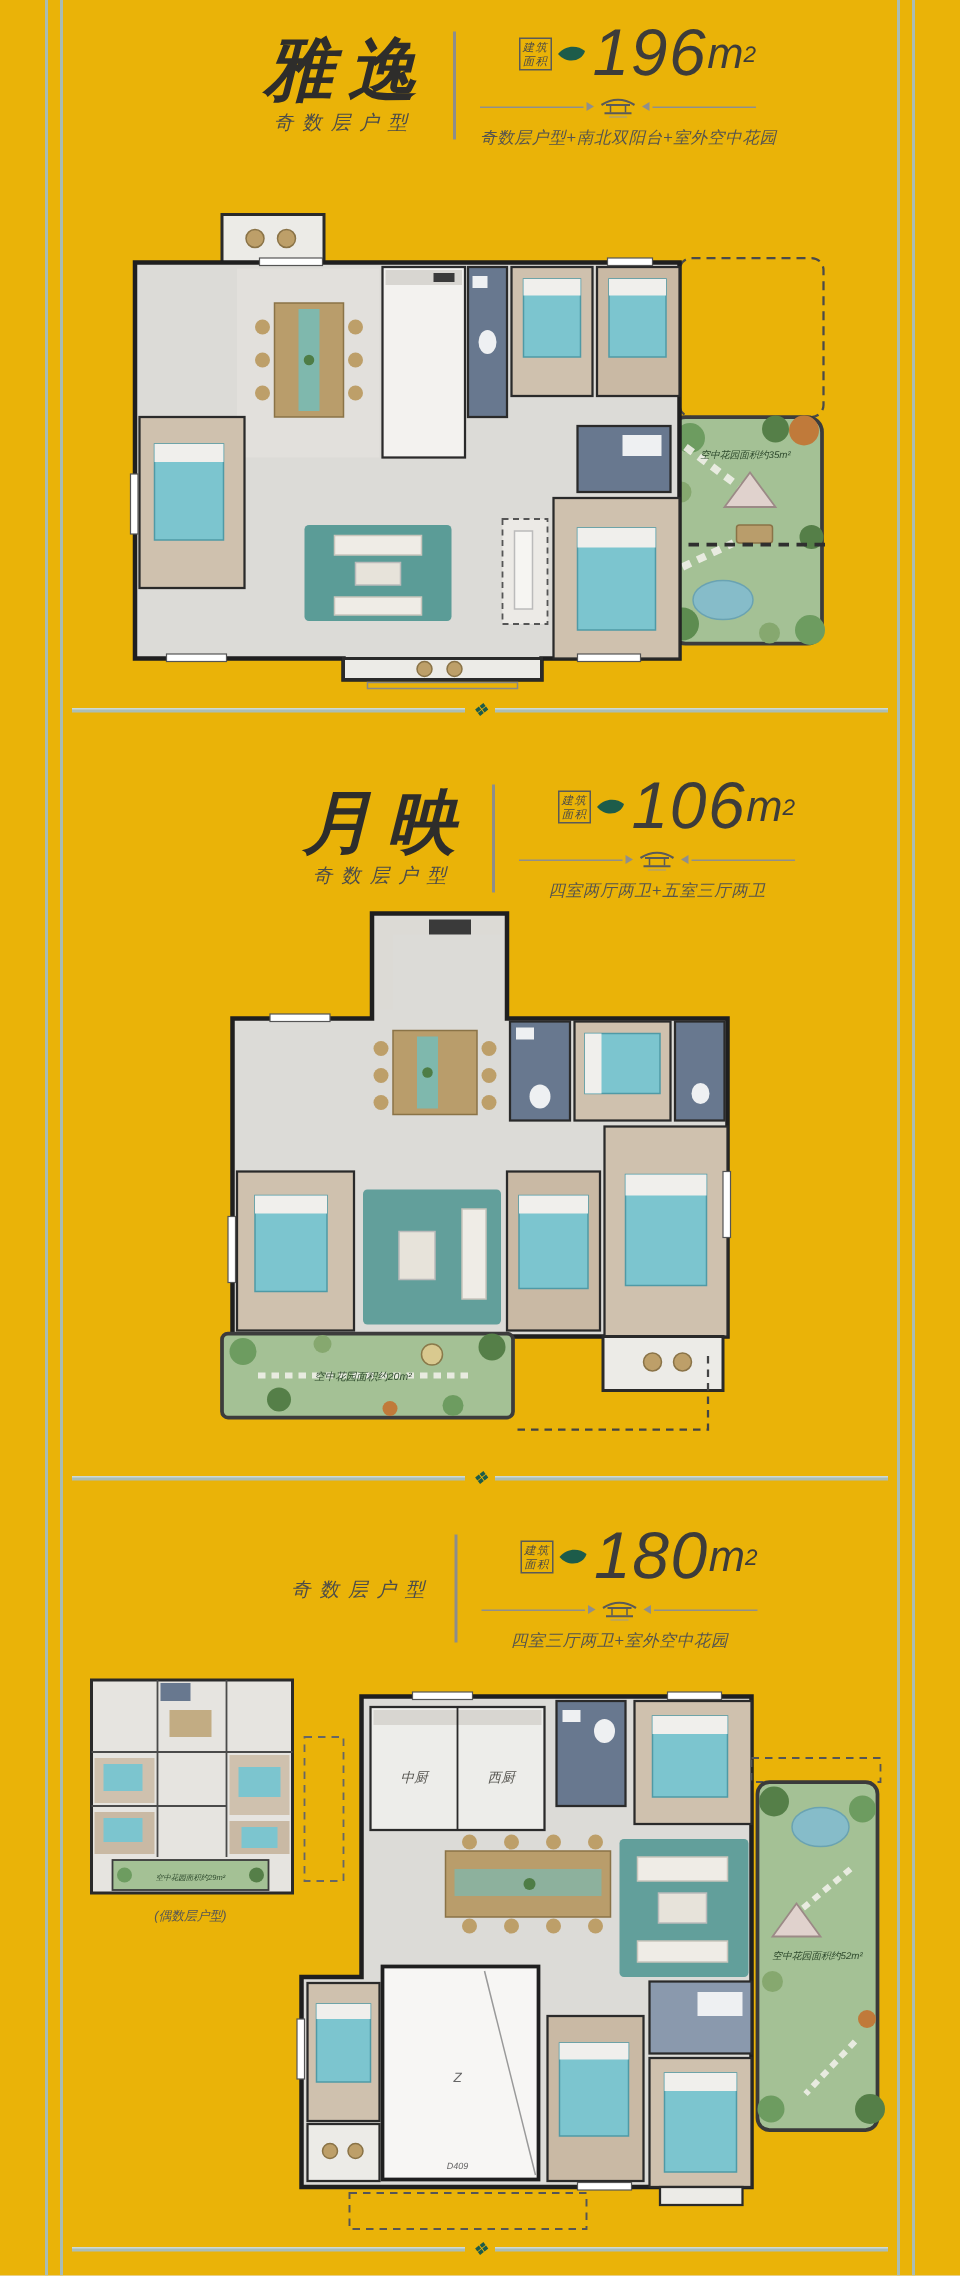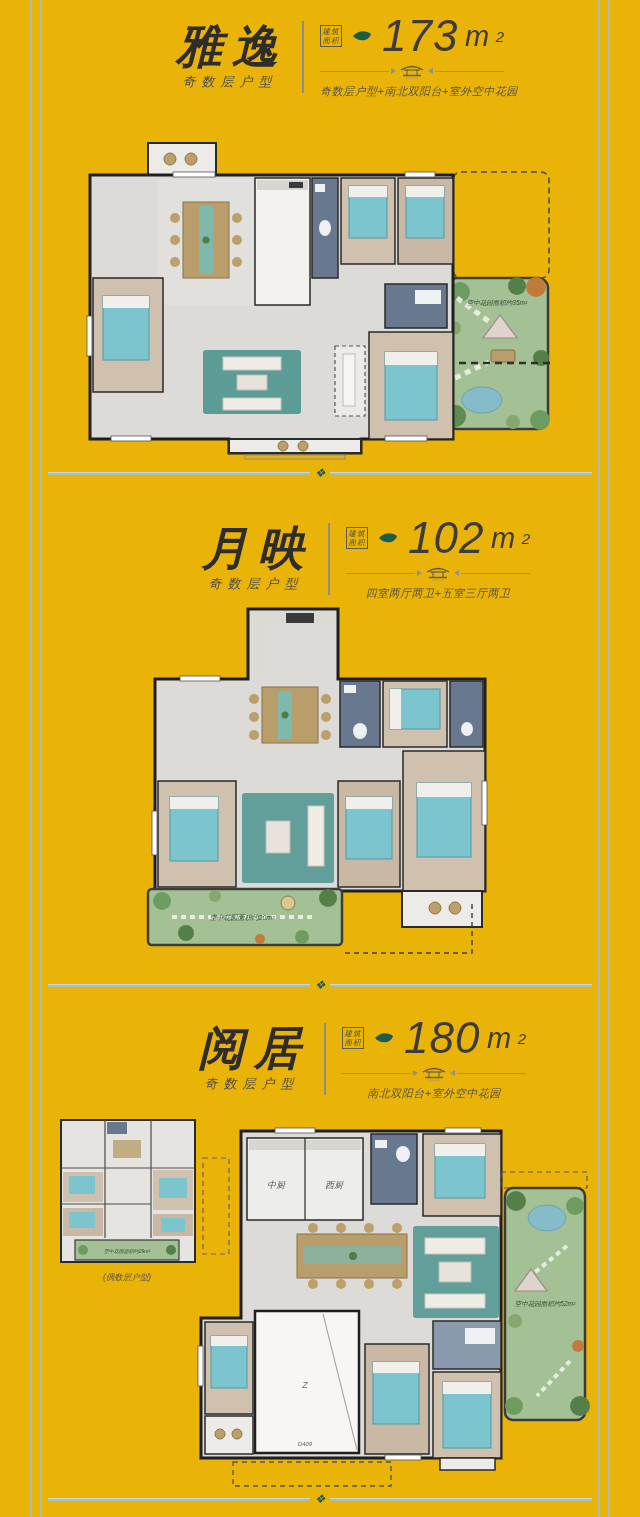--- a/index.html
+++ b/index.html
@@ -13,21 +13,21 @@
   .hdr{position:absolute;display:flex;align-items:center;}
   .hdr1{top:14px;left:166px;}
   .hdr2{top:516px;left:192px;}
   .hdr3{top:1016px;left:188px;}
   .title-block{text-align:center;}
   .big-title{font-family:"DejaVu Serif","Liberation Serif",serif;font-weight:700;
              font-size:46px;line-height:1.05;color:#2e2d2b;letter-spacing:10px;padding-left:10px;}
   .sub-title{margin-top:2px;font-size:13px;color:#4c4c4a;letter-spacing:6px;padding-left:6px;white-space:nowrap;}
   .vdiv{width:2px;height:72px;background:#8d8d8b;margin:0 16px 0 14px;}
   .right-block{width:184px;text-align:center;}
-  .area-row{display:flex;align-items:center;justify-content:space-between;}
+  .area-row{display:flex;align-items:center;justify-content:flex-end;}
   .badge{width:20px;border:1px solid #5a5a58;color:#4a4a48;font-size:7.5px;line-height:1.25;
          text-align:center;padding:1px 0;letter-spacing:1px;}
   .leaf{margin:0 4px 0 3px;display:block;}
   .num{font-size:44px;color:#3d3c3a;letter-spacing:1px;line-height:1;}
   .unit{font-size:29px;color:#3d3c3a;}
   .supnum{font-size:15px;color:#3d3c3a;vertical-align:14px;}
   .sub-div{display:flex;align-items:center;margin-top:5px;}
   .sub-div .ln{flex:1;height:1px;background:#8f8f8d;}
   .arr-r{width:0;height:0;border-left:5px solid #8f8f8d;border-top:3px solid transparent;border-bottom:3px solid transparent;margin:0 2px;}
   .arr-l{width:0;height:0;border-right:5px solid #8f8f8d;border-top:3px solid transparent;border-bottom:3px solid transparent;margin:0 2px;}
@@ -62,21 +62,21 @@
     <div class="vdiv"></div>
     <div class="right-block">
       <div class="area-row">
         <div class="badge">
           <div>建筑</div>
           <div>面积</div>
         </div>
         <svg class="leaf" width="20" height="16" viewBox="0 0 20 16">
           <path d="M1,8 C6,2 14,2 19,6 C17,13 7,15 1,8 Z" fill="#1d5c4a"></path>
         </svg>
-        <span class="num">173</span>
+        <span class="num">196</span>
         <span class="unit">m</span>
         <span class="supnum">2</span>
       </div>
       <div class="sub-div">
         <span class="ln"></span>
           <span class="arr-r"></span>
         <svg width="28" height="16" viewBox="0 0 28 16">
           <path d="M3,7 Q14,0 25,7" stroke="#5a5a58" fill="none" stroke-width="1.4"></path>
           <line x1="6" y1="7" x2="22" y2="7" stroke="#5a5a58" stroke-width="1.2"></line>
           <line x1="9" y1="7" x2="9" y2="12" stroke="#5a5a58" stroke-width="1"></line>
@@ -181,21 +181,21 @@
     <div class="vdiv"></div>
     <div class="right-block">
       <div class="area-row">
         <div class="badge">
           <div>建筑</div>
           <div>面积</div>
         </div>
         <svg class="leaf" width="20" height="16" viewBox="0 0 20 16">
           <path d="M1,8 C6,2 14,2 19,6 C17,13 7,15 1,8 Z" fill="#1d5c4a"></path>
         </svg>
-        <span class="num">102</span>
+        <span class="num">106</span>
         <span class="unit">m</span>
         <span class="supnum">2</span>
       </div>
       <div class="sub-div">
         <span class="ln"></span>
           <span class="arr-r"></span>
         <svg width="28" height="16" viewBox="0 0 28 16">
           <path d="M3,7 Q14,0 25,7" stroke="#5a5a58" fill="none" stroke-width="1.4"></path>
           <line x1="6" y1="7" x2="22" y2="7" stroke="#5a5a58" stroke-width="1.2"></line>
           <line x1="9" y1="7" x2="9" y2="12" stroke="#5a5a58" stroke-width="1"></line>
@@ -268,21 +268,20 @@
   </svg>
 
   <div class="hr hr2">
     <span class="line"></span>
     <span class="gem">❖</span>
     <span class="line"></span>
   </div>
 
   <div class="hdr hdr3">
     <div class="title-block">
-      <div class="big-title">阅居</div>
       <div class="sub-title">奇数层户型</div>
     </div>
     <div class="vdiv"></div>
     <div class="right-block">
       <div class="area-row">
         <div class="badge">
           <div>建筑</div>
           <div>面积</div>
         </div>
         <svg class="leaf" width="20" height="16" viewBox="0 0 20 16">
@@ -299,21 +298,21 @@
           <path d="M3,7 Q14,0 25,7" stroke="#5a5a58" fill="none" stroke-width="1.4"></path>
           <line x1="6" y1="7" x2="22" y2="7" stroke="#5a5a58" stroke-width="1.2"></line>
           <line x1="9" y1="7" x2="9" y2="12" stroke="#5a5a58" stroke-width="1"></line>
           <line x1="19" y1="7" x2="19" y2="12" stroke="#5a5a58" stroke-width="1"></line>
           <line x1="5" y1="12.5" x2="23" y2="12.5" stroke="#5a5a58" stroke-width="1.4"></line>
           <line x1="8" y1="15" x2="20" y2="15" stroke="#9a9a98" stroke-width="0.8"></line>
         </svg>
         <span class="arr-l"></span>
           <span class="ln"></span>
       </div>
-      <div class="features">南北双阳台+室外空中花园</div>
+      <div class="features">四室三厅两卫+室外空中花园</div>
     </div>
   </div>
 
   <svg class="plan plan3" width="535" height="385" viewBox="0 0 535 385">
 
     <g transform="translate(6,14)">
       <rect x="0" y="0" width="134" height="142" fill="#e6e4e0" stroke="#2a2a2a" stroke-width="2"></rect>
       <path d="M0,48 H134 M44,0 V48 M90,0 V48 M44,48 V118 M0,84 H44 M90,48 V118 M44,84 H90" stroke="#4a4a4a" stroke-width="1.2" fill="none"></path>
       <rect x="46" y="2" width="20" height="12" fill="#68788f"></rect>
       <rect x="2" y="52" width="40" height="30" fill="#cfc1ae"></rect>

